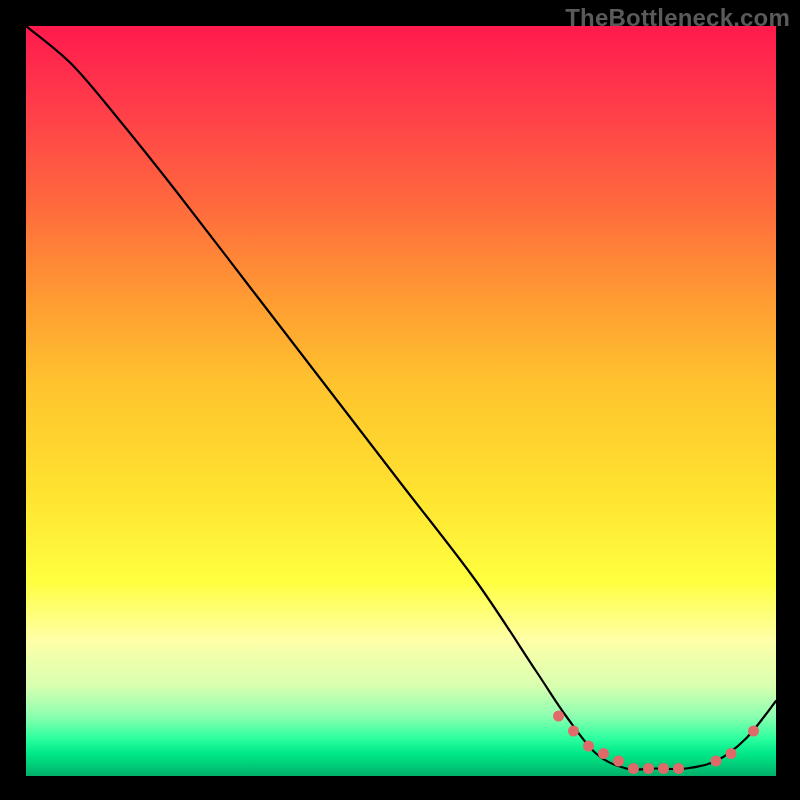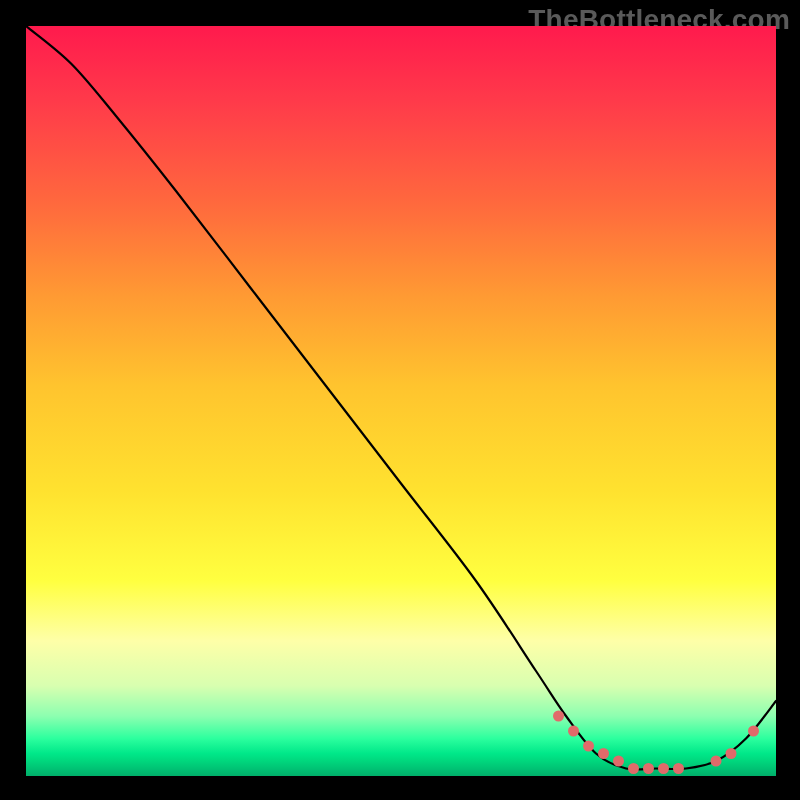--- a/index.html
+++ b/index.html
@@ -41,21 +41,21 @@
       #00d77d 98%,
       #00c374 99%,
       #00af6a 100%
     );
   }
   .watermark {
     position: absolute;
     top: 4px;
     right: 10px;
     color: #5a5a5a;
-    font-size: 28px;
+    font-size: 24px;
     font-weight: 600;
     letter-spacing: 0.2px;
     user-select: none;
   }
   svg.overlay {
     position: absolute;
     left: 0;
     top: 0;
     width: 750px;
     height: 750px;

